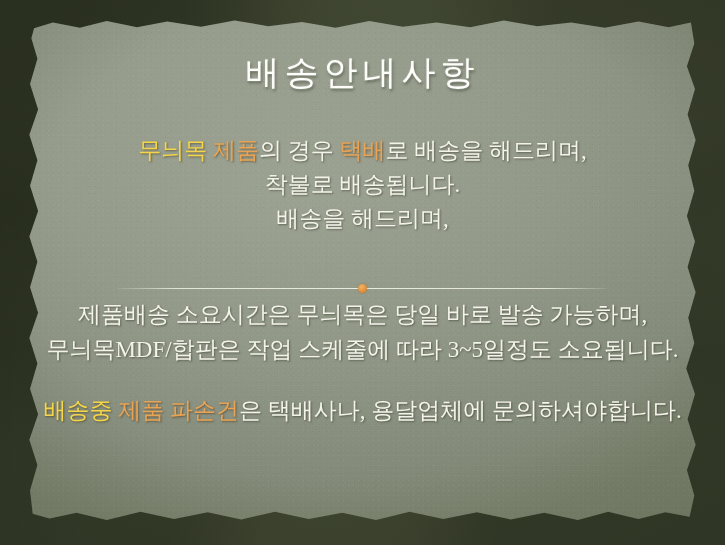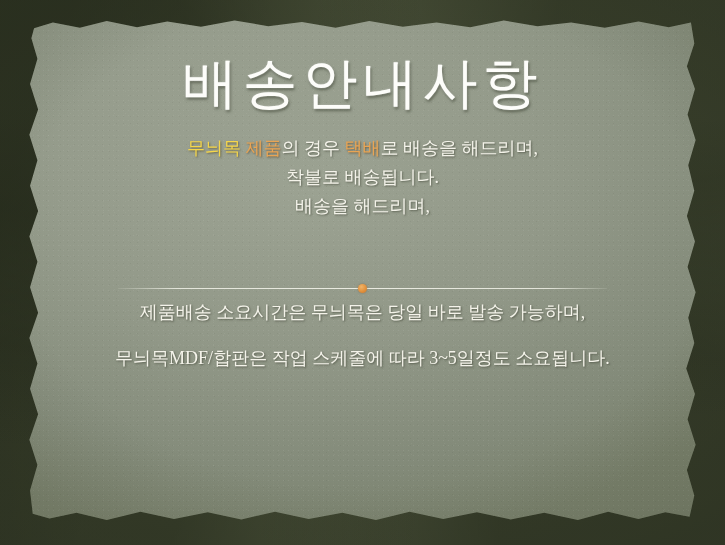--- a/index.html
+++ b/index.html
@@ -95,50 +95,50 @@
     inset: 0;
     z-index: 5;
   }
 
   .title {
     position: absolute;
     top: 55px;
     left: 0;
     right: 0;
     text-align: center;
-    font-size: 55px;
+    font-size: 34px;
     line-height: 1.05;
     color: #fdfdfa;
     letter-spacing: 5px;
     font-weight: 400;
     text-shadow:
       0 0 2px rgba(255,255,255,.45),
       1px 2px 3px rgba(40,45,30,.55);
   }
 
   .body-block {
     position: absolute;
     left: 0;
     right: 0;
     text-align: center;
     color: #f4f3ea;
     text-shadow: 1px 1px 2px rgba(45,50,34,.55);
   }
   .line {
-    font-size: 18px;
+    font-size: 23px;
     line-height: 1.0;
     white-space: nowrap;
     color: #f4f3ea;
   }
 
   .b1 { top: 139px; }
   .b1 .line + .line { margin-top: 11px; }
 
   .b2 { top: 303px; }
-  .b2 .line + .line { margin-top: 28px; }
+  .b2 .line + .line { margin-top: 12px; }
 
   .b3 { top: 399px; }
 
   .hl-yellow {
     color: #f5d64b;
     text-shadow: 1px 1px 2px rgba(60,50,14,.55);
   }
   .hl-orange {
     color: #e8a454;
     text-shadow: 1px 1px 2px rgba(66,44,16,.55);
@@ -200,15 +200,18 @@
     <div class="divider">
       <div class="rule"></div>
       <div class="dot"></div>
     </div>
 
     <div class="body-block b2">
       <div class="line">제품배송 소요시간은 무늬목은 당일 바로 발송 가능하며,</div>
       <div class="line">무늬목MDF/합판은 작업 스케줄에 따라 3~5일정도 소요됩니다.</div>
     </div>
 
+    <div class="body-block b3">
+      <div class="line"><span class="hl-yellow">배송중 </span><span class="hl-orange">제품 파손건</span><span>은 택배사나, 용달업체에 문의하셔야합니다.</span></div>
+    </div>
 
   </div>
 </div>
 
 </body></html>

